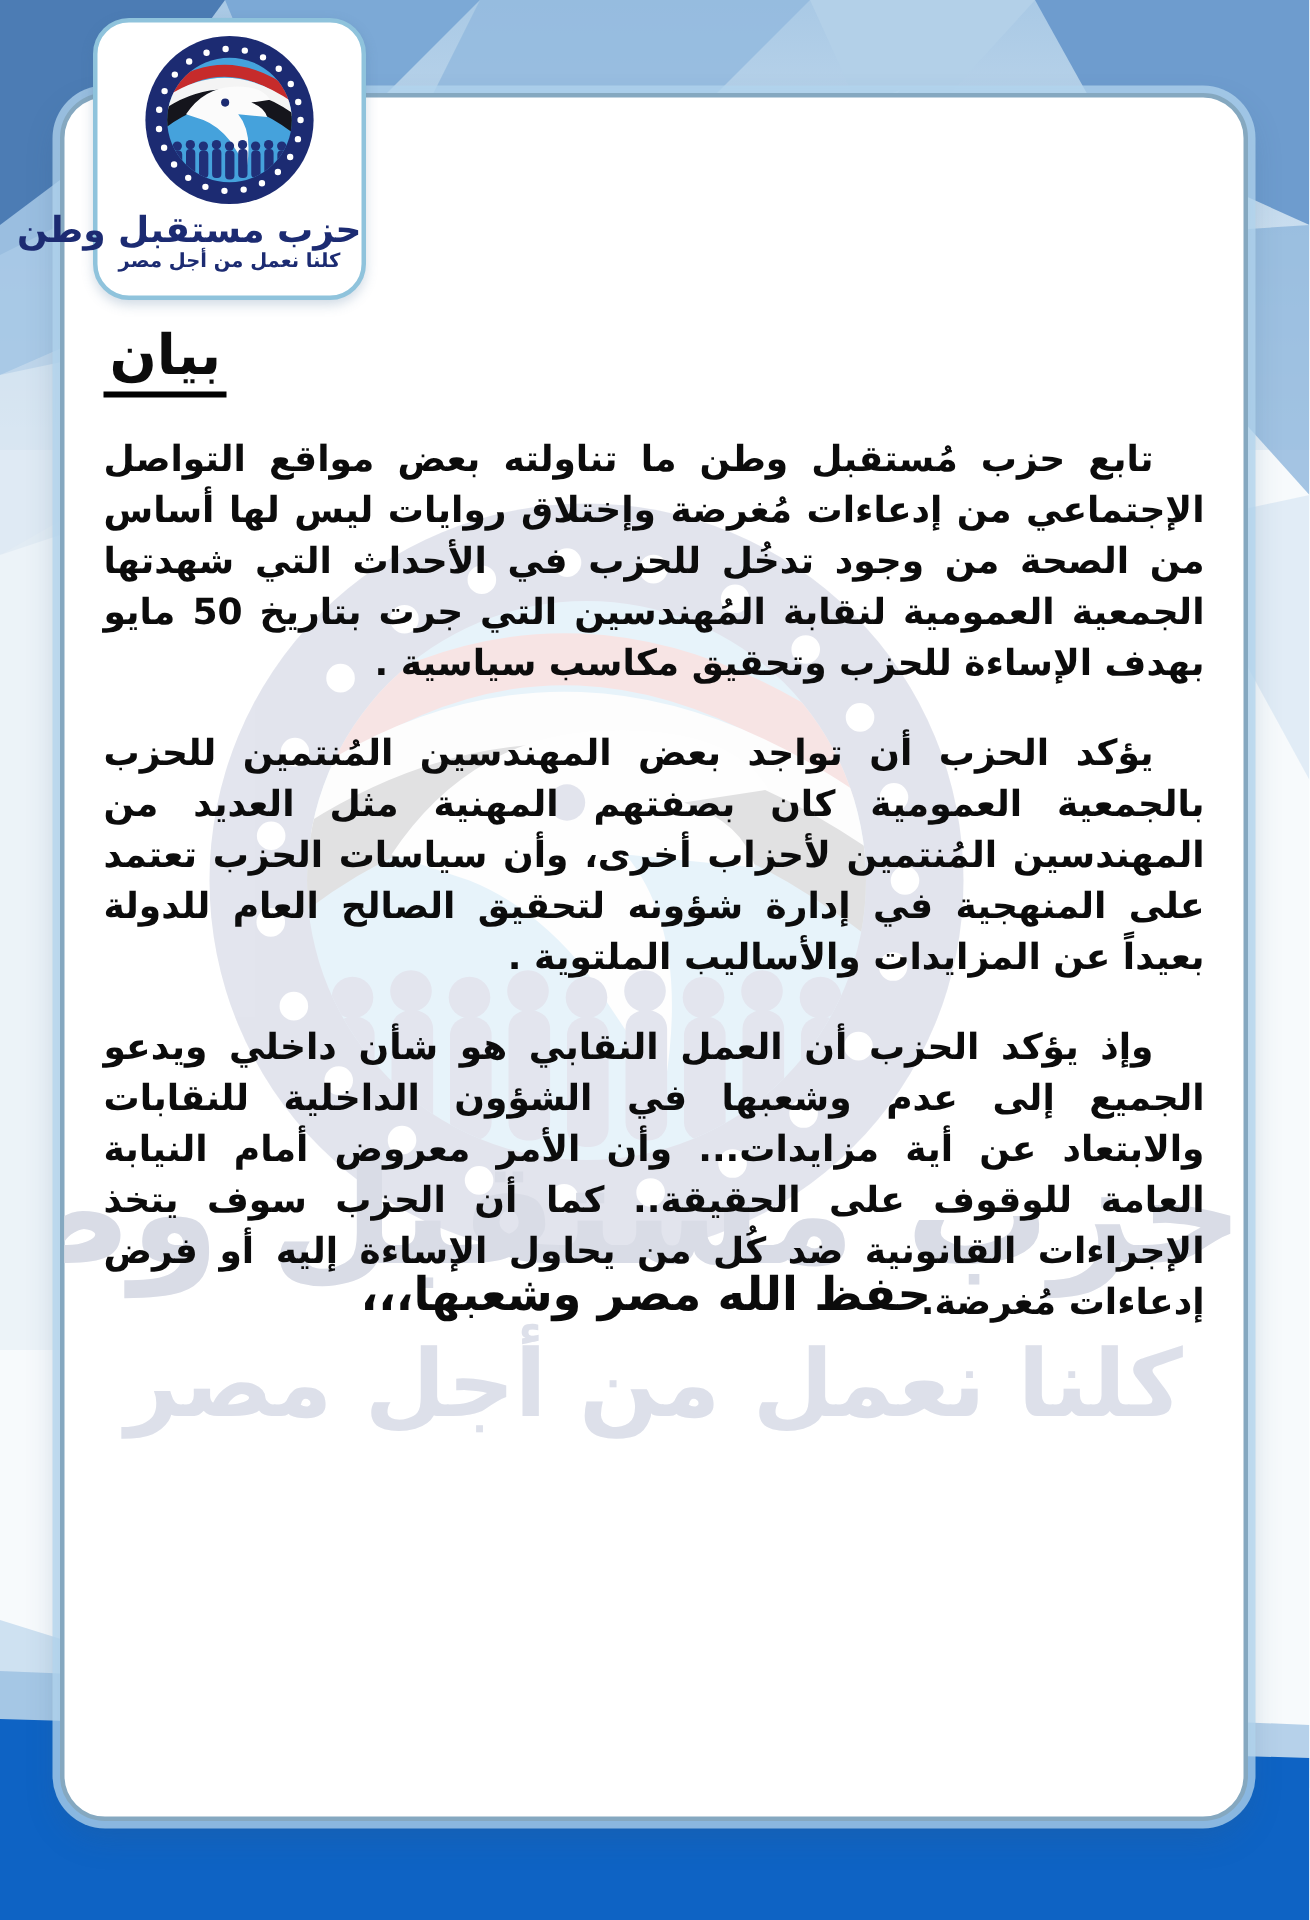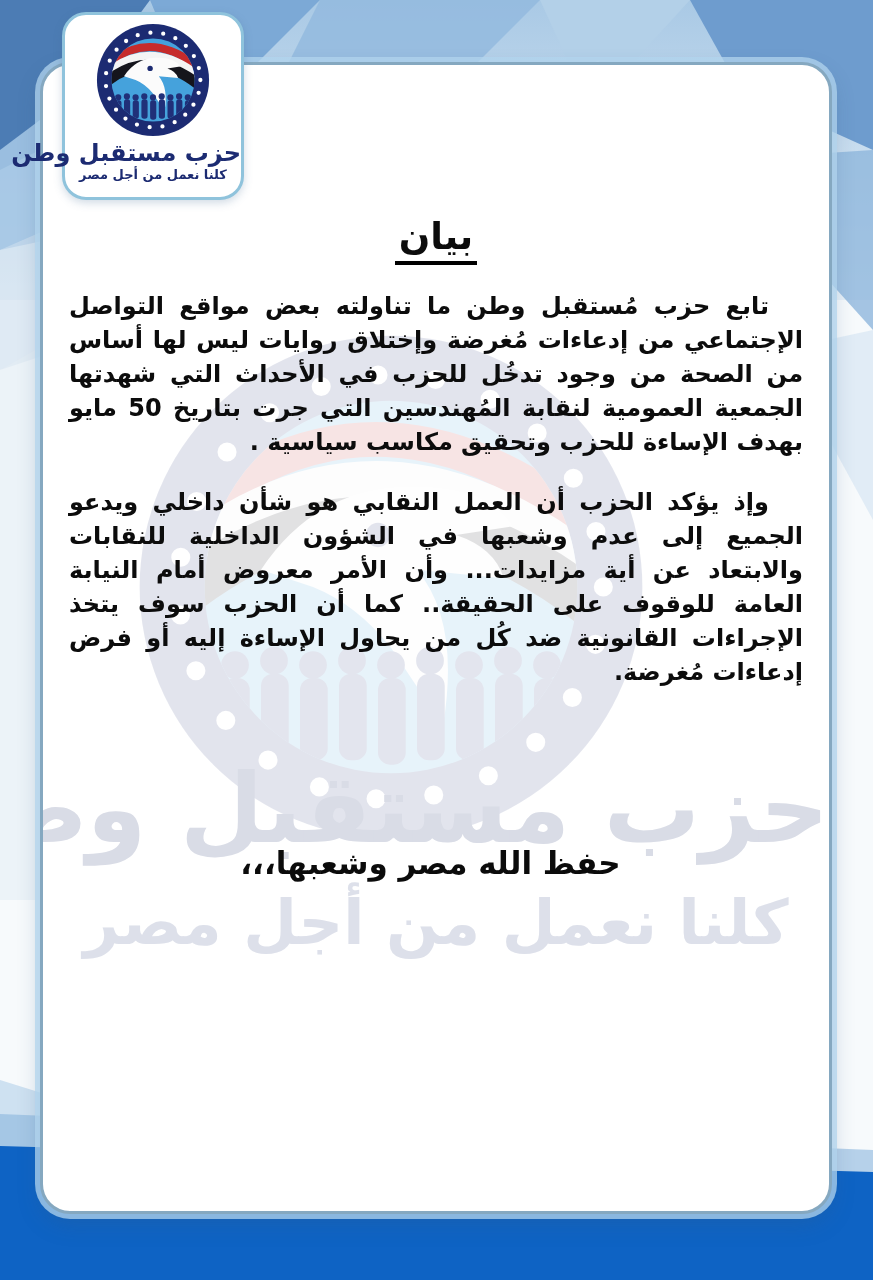--- a/index.html
+++ b/index.html
@@ -25,21 +25,21 @@
     pointer-events:none;white-space:nowrap;direction:rtl;
   }
   .wm-line1{top:696px;font-size:96px;line-height:96px;color:#d9dce6;}
   .wm-line2{top:824px;font-size:62px;line-height:68px;color:#dde0ea;}
   
   .content{
     position:relative;z-index:2;direction:rtl;
     padding:150px 26px 0 26px;color:#0c0c0c;
   }
   .doc-title{
-    text-align:center;margin:0 0 24px 0;font-size:37px;font-weight:bold;
+    text-align:left;margin:0 0 24px 0;font-size:37px;font-weight:bold;
   }
   .doc-title span{
     display:inline-block;border-bottom:4px solid #000;padding:0 4px 3px 4px;
   }
   .para{
     font-size:24px;line-height:34px;font-weight:bold;margin:0 0 26px 0;
     text-align:justify;text-indent:34px;
   }
   .closing{
     position:absolute;left:0;right:11px;top:780px;z-index:3;text-align:center;
@@ -137,20 +137,21 @@
 
     <svg class="wm-emblem">
       <use href="#emblem"></use>
     </svg>
     <div class="wm-line wm-line1">حزب مستقبل وطن</div>
     <div class="wm-line wm-line2">كلنا نعمل من أجل مصر</div>
 
     <div class="content">
       <h1 class="doc-title"><span>بيان</span></h1>
       <p class="para">تابع حزب مُستقبل وطن ما تناولته بعض مواقع التواصل الإجتماعي من إدعاءات مُغرضة وإختلاق روايات ليس لها أساس من الصحة من وجود تدخُل للحزب في الأحداث التي شهدتها الجمعية العمومية لنقابة المُهندسين التي جرت بتاريخ 50 مايو بهدف الإساءة للحزب وتحقيق مكاسب سياسية .</p>
+      <p class="para">يؤكد الحزب أن تواجد بعض المهندسين المُنتمين للحزب بالجمعية العمومية كان بصفتهم المهنية مثل العديد من المهندسين المُنتمين لأحزاب أخرى، وأن سياسات الحزب تعتمد على المنهجية في إدارة شؤونه لتحقيق الصالح العام للدولة بعيداً عن المزايدات والأساليب الملتوية .</p>
       <p class="para">وإذ يؤكد الحزب أن العمل النقابي هو شأن داخلي ويدعو الجميع إلى عدم وشعبها في الشؤون الداخلية للنقابات والابتعاد عن أية مزايدات... وأن الأمر معروض أمام النيابة العامة للوقوف على الحقيقة.. كما أن الحزب سوف يتخذ الإجراءات القانونية ضد كُل من يحاول الإساءة إليه أو فرض إدعاءات مُغرضة.</p>
     </div>
 
     <div class="closing">حفظ الله مصر وشعبها،،،</div>
   </div>
 
   <div class="logo-box">
     <svg class="emblem">
       <use href="#emblem"></use>
     </svg>

